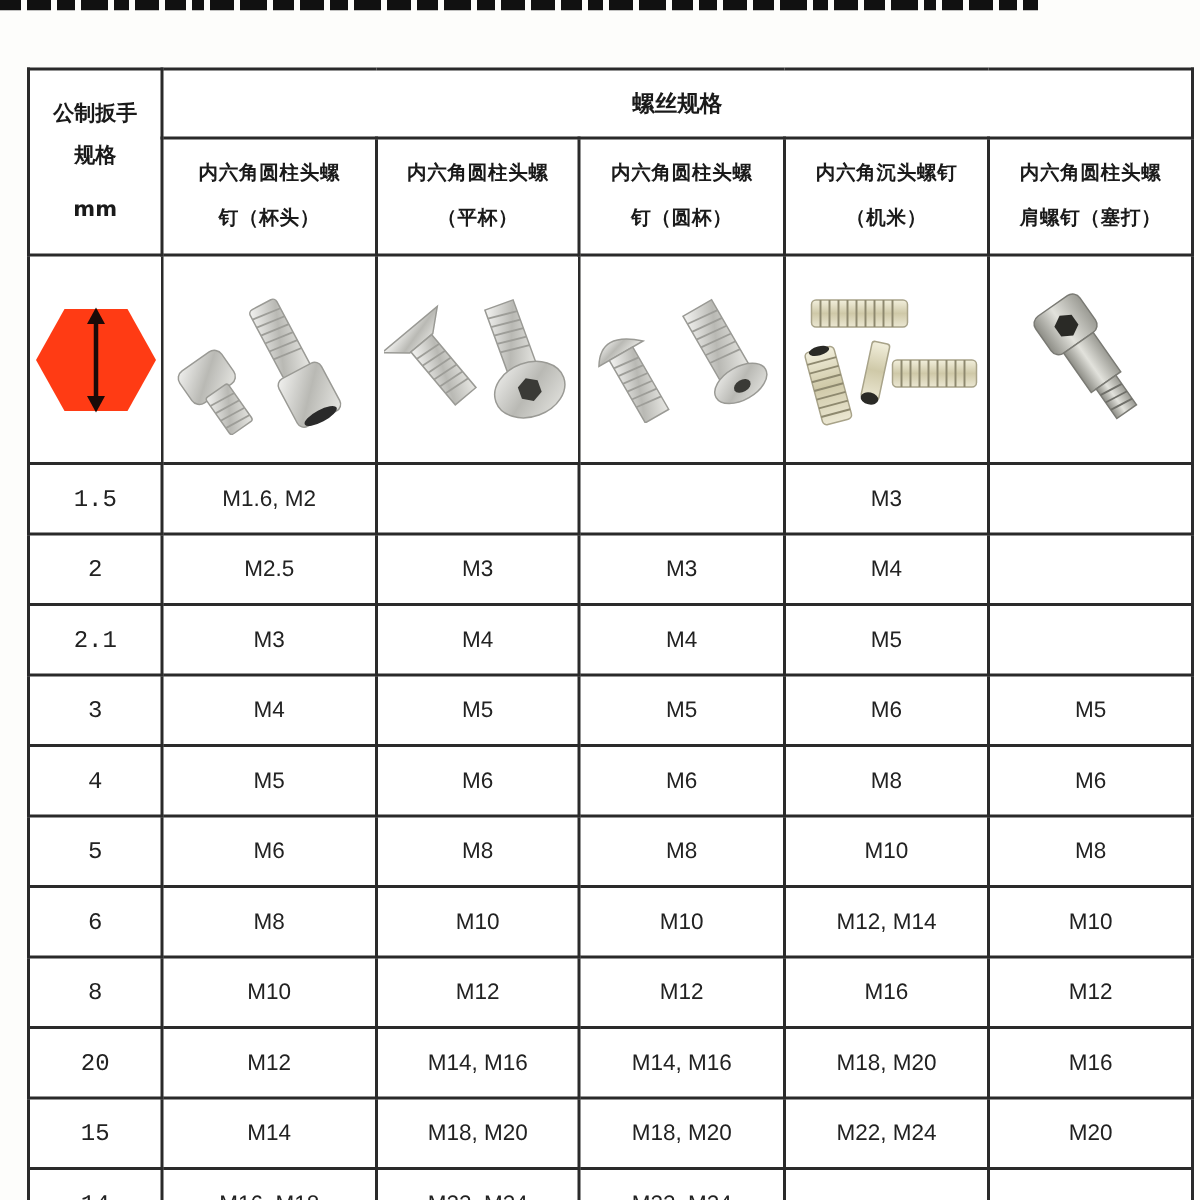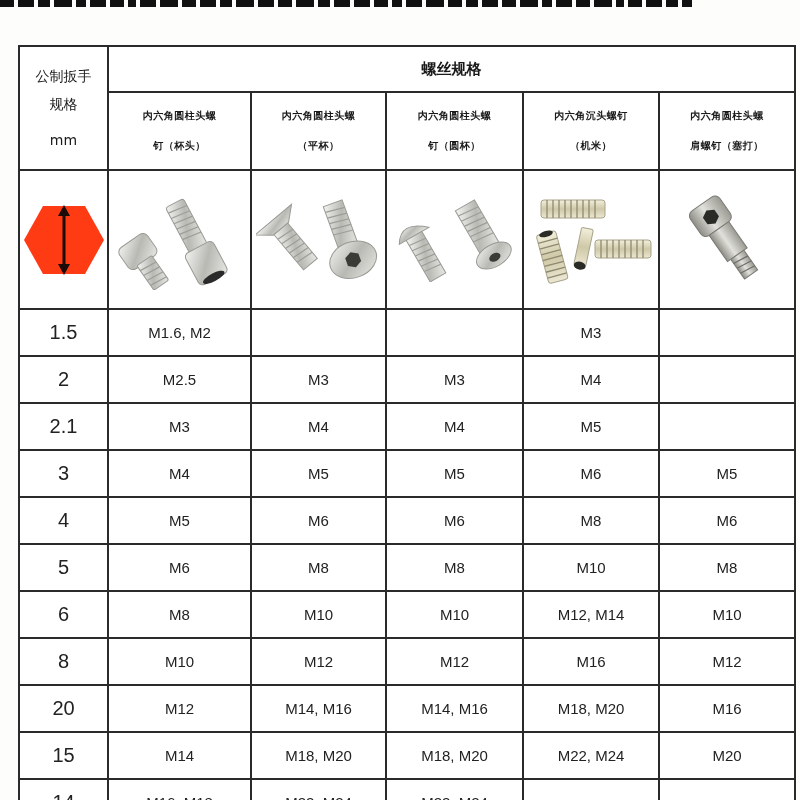--- a/index.html
+++ b/index.html
@@ -25,39 +25,39 @@
     position: absolute; left: 18px; top: 45px;
     border-collapse: collapse; table-layout: fixed;
     width: 776px;
   }
   table.spec td, table.spec th {
     border: 2px solid #2a2a2a;
     padding: 0; text-align: center; vertical-align: middle;
     background: #ffffff;
   }
   th.corner {
-    font-weight: normal; font-size: 14px; line-height: 28px;
+    font-weight: bold; font-size: 14px; line-height: 28px;
     vertical-align: top; padding-top: 4px;
   }
   th.group {
     font-weight: bold; font-size: 15px; height: 44px;
     text-align: left; padding-left: 284px;
     vertical-align: top; padding-top: 6px;
   }
   th.type {
-    font-weight: bold; font-size: 10px; line-height: 30px; height: 76px;
+    font-weight: bold; font-size: 13px; line-height: 30px; height: 76px;
     vertical-align: top; padding-top: 4px; letter-spacing: 0.5px;
   }
   td.img-cell { height: 137px; position: relative; }
   td.val {
     height: 45px; font-size: 15px; vertical-align: top; padding-top: 8px;
     font-family: "Liberation Sans", "DejaVu Sans", sans-serif;
     color: #222;
   }
-  td.size { font-size: 20px; }
+  td.size { font-size: 16px; font-family: Liberation Mono, monospace; }
   svg { display: block; margin: 0 auto; }
 </style>
 </head>
 <body>
 
 <div class="title-strip">
   <div class="bars">
     <span style="width:14px"></span>
       <span style="width:16px"></span>
       <span style="width:12px"></span>

